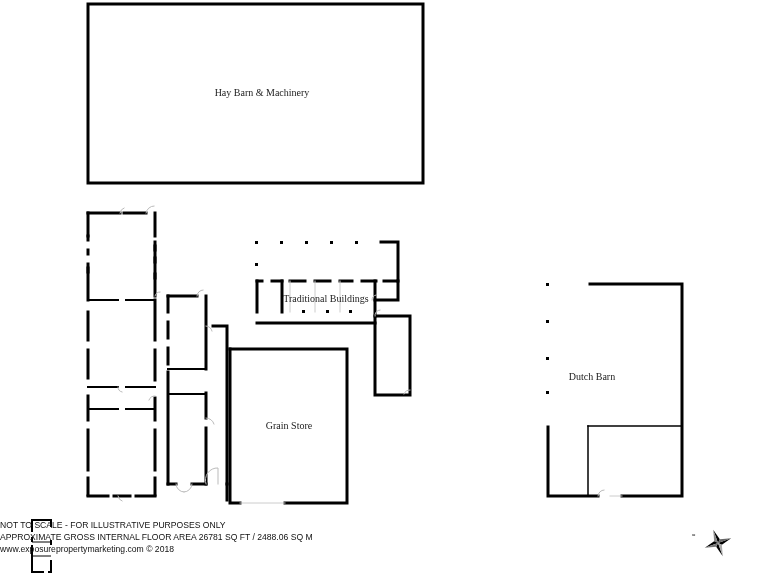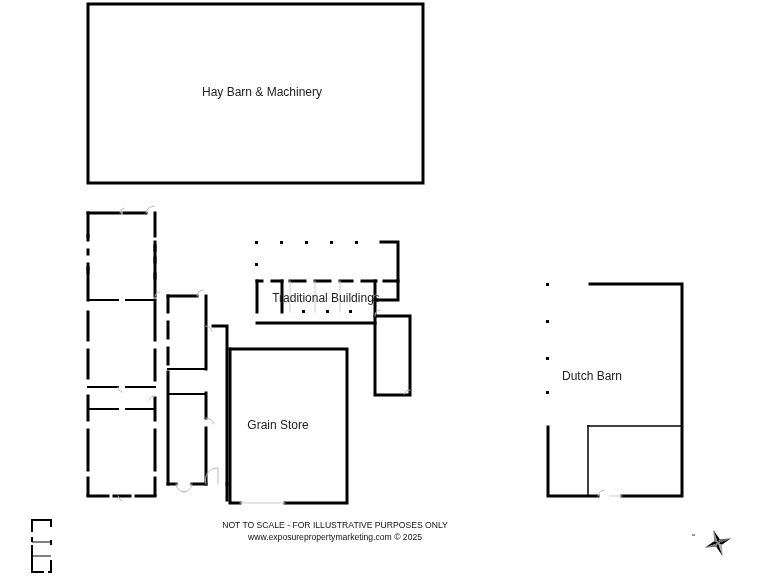--- a/index.html
+++ b/index.html
@@ -1,19 +1,19 @@
 <!DOCTYPE html>
 <html><head>
   <meta charset="utf-8">
   <style>
     html, body { margin: 0; padding: 0; background: #ffffff; }
     body { width: 768px; height: 576px; position: relative; overflow: hidden; font-family: "DejaVu Sans", sans-serif; }
     svg.plan { position: absolute; left: 0; top: 0; }
-    .room-label { position: absolute; font-family: Liberation Sans, sans-serif; font-size: 12px; color: #222; white-space: nowrap; transform: translate(-50%, -50%); }
-    .footer { position: absolute; left: 0; top: 519px; width: 670px; text-align: center; font-family: "Liberation Sans", sans-serif; font-size: 8.6px; line-height: 12px; color: #111; }
+    .room-label { position: absolute; font-family: Liberation Serif, serif; font-size: 10px; color: #222; white-space: nowrap; transform: translate(-50%, -50%); }
+    .footer { position: absolute; left: 0; top: 519px; width: 670px; text-align: left; font-family: "Liberation Sans", sans-serif; font-size: 8.6px; line-height: 12px; color: #111; }
     .footer div { white-space: nowrap; }
     .compass { position: absolute; left: 690px; top: 524px; width: 50px; height: 34px; }
   </style>
 </head>
 <body>
 
 <svg class="plan" width="768" height="576" viewBox="0 0 768 576" xmlns="http://www.w3.org/2000/svg">
   <g fill="none" stroke="#000" stroke-linecap="square">
 
     <rect x="88" y="4" width="335" height="179" stroke-width="3"></rect>
@@ -123,26 +123,27 @@
     <path d="M32 545 V572 H44"></path>
     <path d="M51 540 V545"></path>
     <path d="M51 560 V572 H48"></path>
     <path d="M32 542 H51" stroke-width="1"></path>
     <path d="M32 556 H51" stroke-width="1"></path>
   </g>
 </svg>
 
 <div class="room-label" style="left:262px; top:92px;">Hay Barn &amp; Machinery</div>
 <div class="room-label" style="left:326px; top:298px;">Traditional Buildings</div>
-<div class="room-label" style="left:278px; top:425px;">Grain Store</div>
+<div class="room-label" style="left:289px; top:425px;">Grain Store</div>
 <div class="room-label" style="left:592px; top:376px;">Dutch Barn</div>
 
 <div class="footer">
   <div>NOT TO SCALE - FOR ILLUSTRATIVE PURPOSES ONLY</div>
-  <div>www.exposurepropertymarketing.com © 2025</div>
+  <div>APPROXIMATE GROSS INTERNAL FLOOR AREA 26781 SQ FT / 2488.06 SQ M</div>
+  <div>www.exposurepropertymarketing.com © 2018</div>
 </div>
 
 <svg class="compass" viewBox="0 0 50 34" xmlns="http://www.w3.org/2000/svg">
   <g transform="translate(28 19) rotate(-20)">
     <polygon points="0,-14 3,-3 0,0" fill="#000"></polygon>
     <polygon points="0,-14 -3,-3 0,0" fill="#888"></polygon>
     <polygon points="14,0 3,3 0,0" fill="#000"></polygon>
     <polygon points="14,0 3,-3 0,0" fill="#666"></polygon>
     <polygon points="0,14 -3,3 0,0" fill="#000"></polygon>
     <polygon points="0,14 3,3 0,0" fill="#aaa"></polygon>

